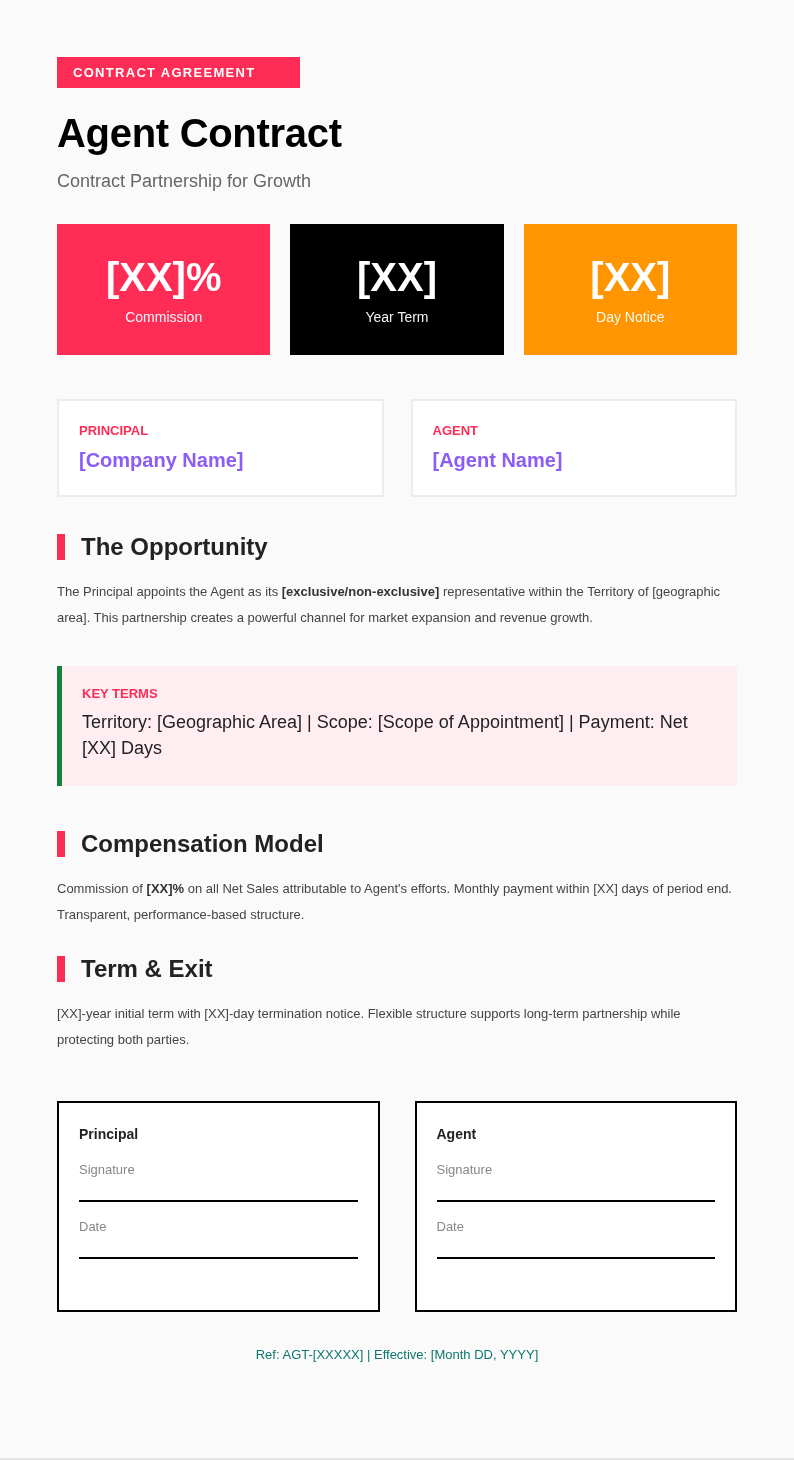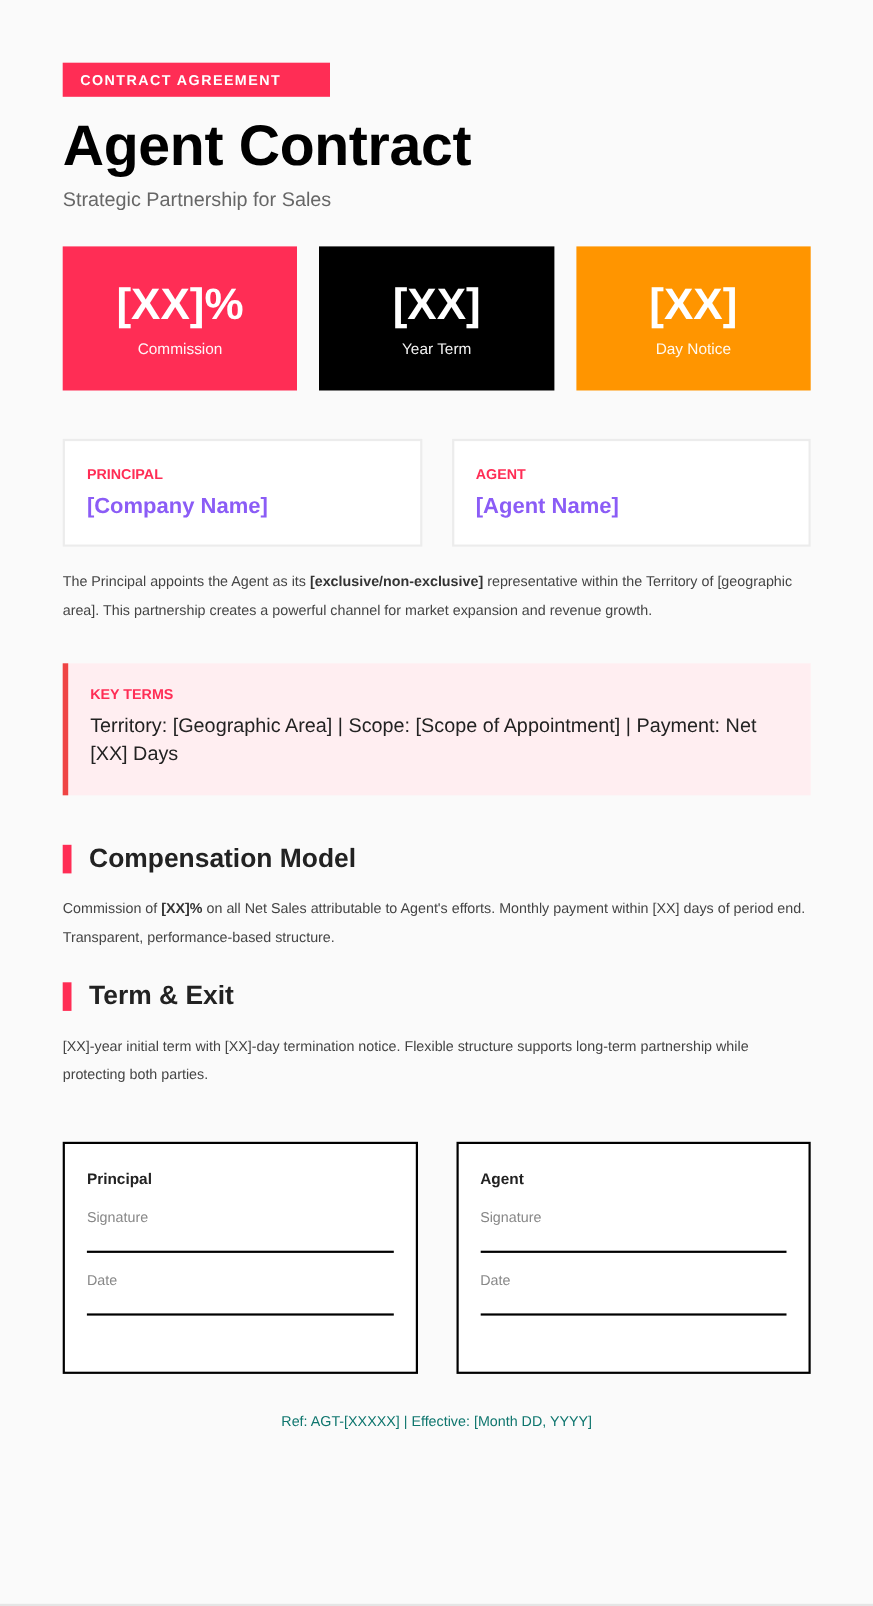--- a/index.html
+++ b/index.html
@@ -24,21 +24,21 @@
     font-weight: bold;
     font-size: 13px;
     letter-spacing: 1.3px;
     text-transform: uppercase;
     height: 31px;
     line-height: 31px;
     padding: 0 16px;
     width: 243px;
   }
   .title {
-    font-size: 52px;
+    font-size: 40px;
     font-weight: bold;
     color: #000;
     margin-top: 20px;
     line-height: 50px;
     letter-spacing: -0.3px;
   }
   .subtitle {
     font-size: 18px;
     color: #666;
     margin-top: 10px;
@@ -115,21 +115,21 @@
   .para {
     font-size: 13px;
     color: #444;
     line-height: 26px;
     margin-top: 19px;
   }
   .para b { color: #333; }
   .keyterms {
     margin-top: 35px;
     background: #ffeef1;
-    border-left: 5px solid #ef4444;
+    border-left: 5px solid #15803d;
     height: 120px;
     padding: 20px 20px 0 20px;
   }
   .keyterms-label {
     color: #ff2d55;
     font-size: 13px;
     font-weight: bold;
     text-transform: uppercase;
     line-height: 16px;
   }
@@ -183,21 +183,21 @@
     background: #e5e5e5;
   }
 </style>
 </head>
 <body>
 
 <div class="page">
 
   <div class="tag">CONTRACT AGREEMENT</div>
   <h1 class="title">Agent Contract</h1>
-  <div class="subtitle">Strategic Partnership for Sales</div>
+  <div class="subtitle">Contract Partnership for Growth</div>
 
   <div class="stats">
     <div class="stat" style="background:#ff2d55">
       <div class="stat-value">[XX]%</div>
       <div class="stat-label">Commission</div>
     </div>
     <div class="stat" style="background:#000000">
       <div class="stat-value">[XX]</div>
       <div class="stat-label">Year Term</div>
     </div>
@@ -211,20 +211,24 @@
     <div class="party">
       <div class="party-label">PRINCIPAL</div>
       <div class="party-name">[Company Name]</div>
     </div>
     <div class="party">
       <div class="party-label">AGENT</div>
       <div class="party-name">[Agent Name]</div>
     </div>
   </div>
 
+  <div class="section-h">
+    <span class="section-bar"></span>
+    <h2 class="section-title">The Opportunity</h2>
+  </div>
   <p class="para"><span>The Principal appoints the Agent as its </span><b>[exclusive/non-exclusive]</b><span> representative within the Territory of [geographic area]. This partnership creates a powerful channel for market expansion and revenue growth.</span></p>
 
   <div class="keyterms">
     <div class="keyterms-label">KEY TERMS</div>
     <div class="keyterms-text">Territory: [Geographic Area] | Scope: [Scope of Appointment] | Payment: Net [XX] Days</div>
   </div>
 
   <div class="section-h" style="margin-top:45px">
     <span class="section-bar"></span>
     <h2 class="section-title">Compensation Model</h2>

